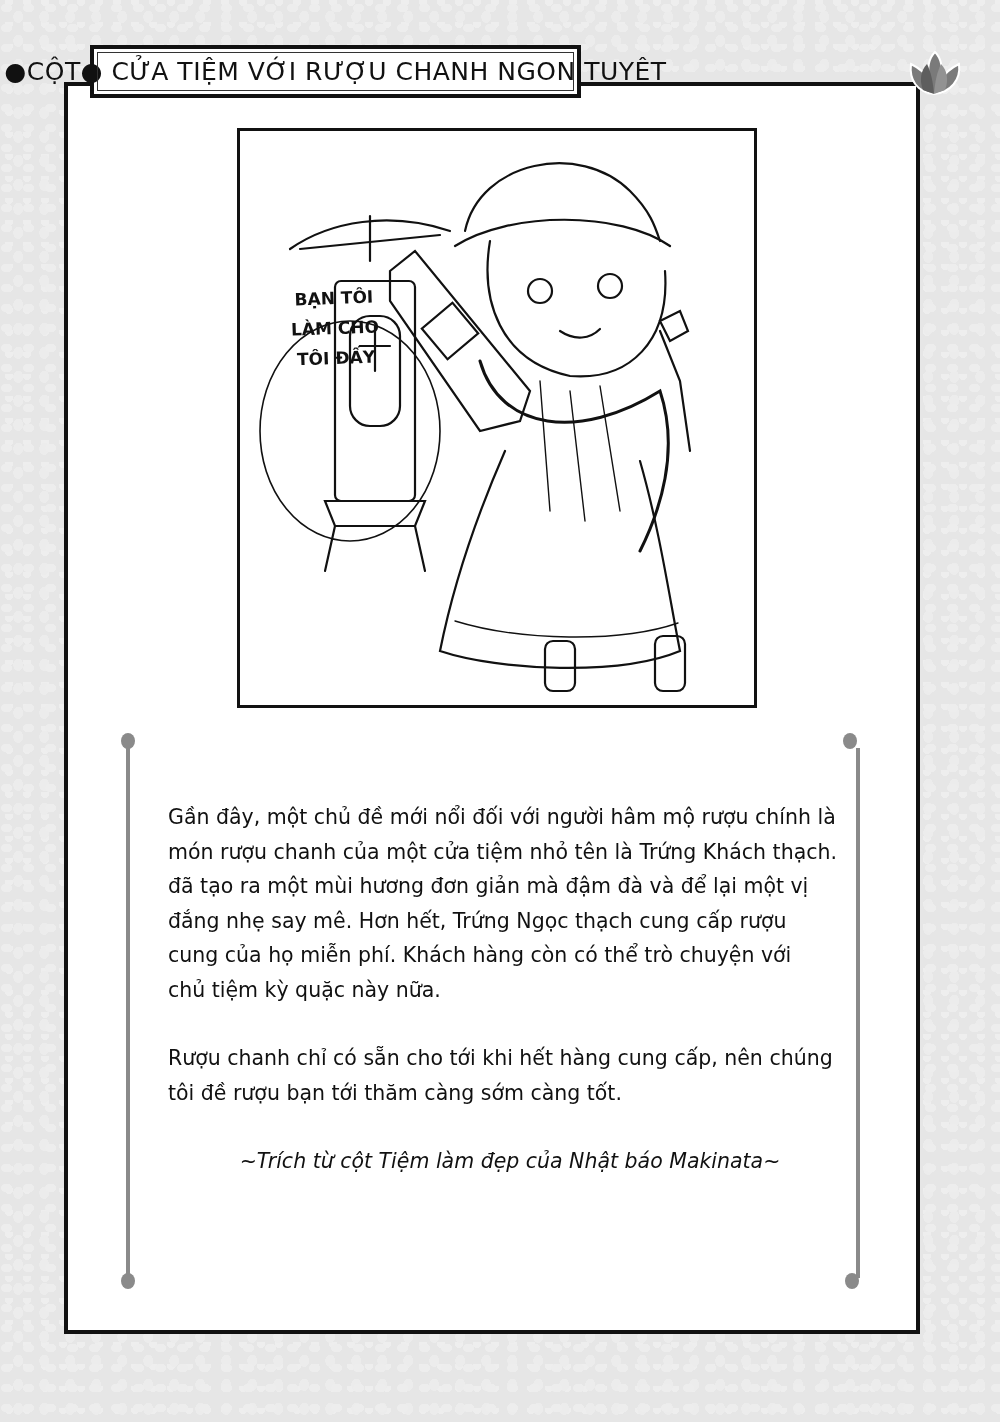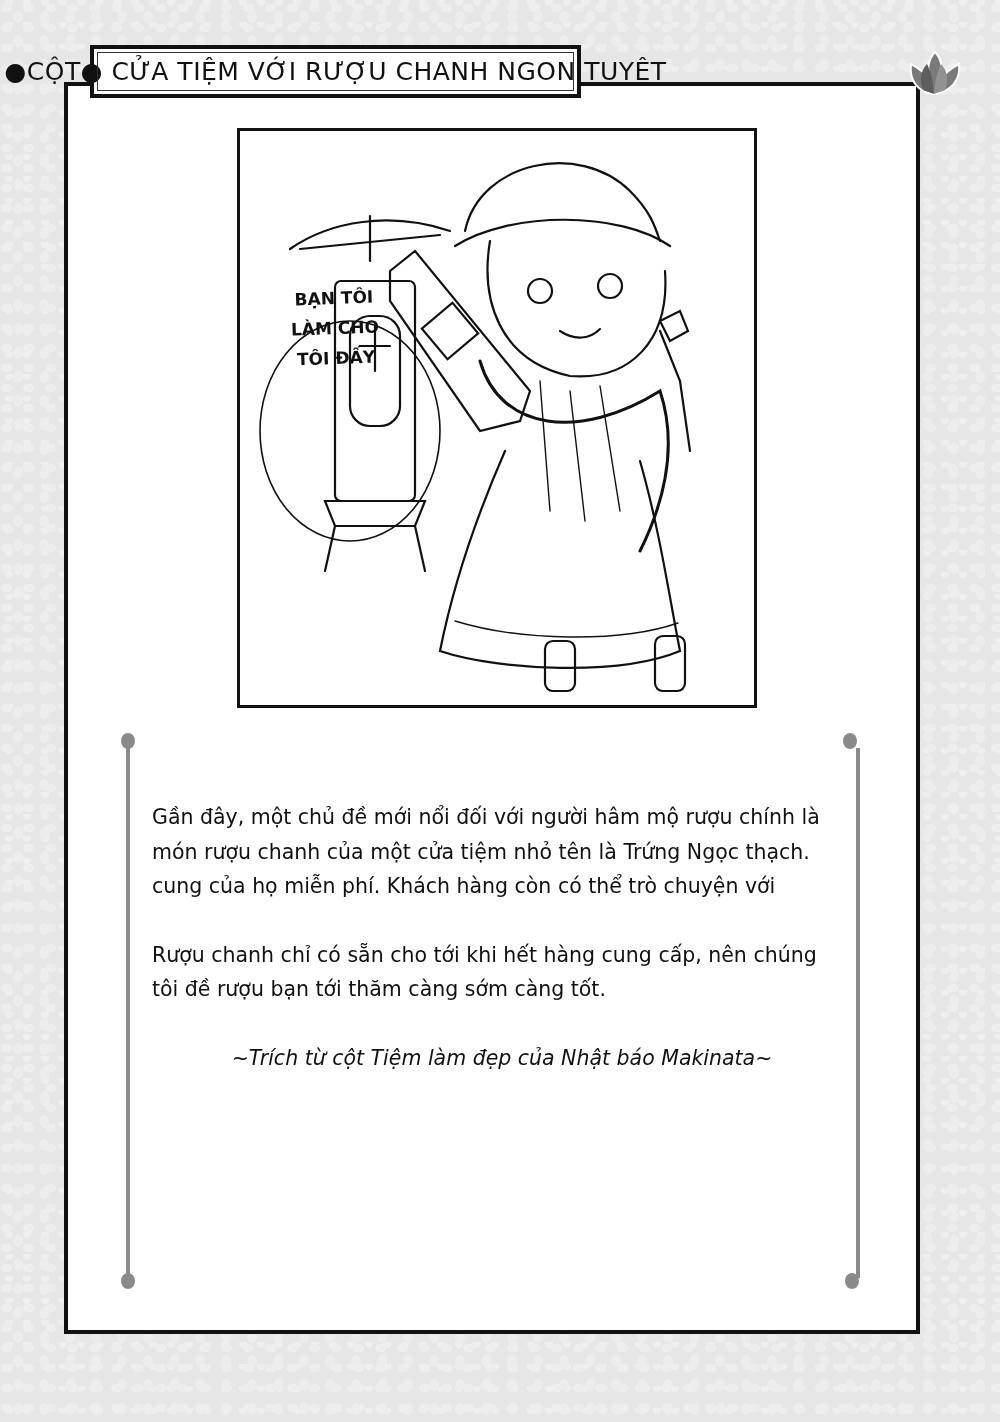--- a/index.html
+++ b/index.html
@@ -45,21 +45,21 @@
       position: absolute; width: 4px; background: #8a8a8a;
     }
     .pin {
       position: absolute; width: 14px; height: 16px; background: #8a8a8a; border-radius: 50%;
     }
     .article {
       position: absolute; left: 152px; top: 800px; width: 700px;
       font-family: "DejaVu Sans", sans-serif; font-size: 20.5px; line-height: 34.5px;
       color: #111;
     }
-    .article p { margin: 0 0 34px 0; }
+    .article p { margin: 0 0 34px 16px; }
     .article .line { display: block; white-space: nowrap; }
     .article .source { font-style: italic; text-align: center; }
   </style>
 </head>
 <body>
 
 <div class="frame"></div>
 
 <div class="title-box">
   <div class="title-inner"></div>
@@ -121,22 +121,25 @@
 <div class="rail" style="left:126px; top:748px; height:530px;"></div>
 <div class="pin" style="left:121px; top:733px;"></div>
 <div class="pin" style="left:121px; top:1273px;"></div>
 <div class="rail" style="left:856px; top:748px; height:530px;"></div>
 <div class="pin" style="left:843px; top:733px;"></div>
 <div class="pin" style="left:845px; top:1273px;"></div>
 
 <div class="article">
   <p>
     <span class="line">Gần đây, một chủ đề mới nổi đối với người hâm mộ rượu chính là</span>
-    <span class="line">món rượu chanh của một cửa tiệm nhỏ tên là Trứng Ngọc thạch.</span>
+    <span class="line">món rượu chanh của một cửa tiệm nhỏ tên là Trứng Khách thạch.</span>
+    <span class="line">đã tạo ra một mùi hương đơn giản mà đậm đà và để lại một vị</span>
+    <span class="line">đắng nhẹ say mê. Hơn hết, Trứng Ngọc thạch cung cấp rượu</span>
     <span class="line">cung của họ miễn phí. Khách hàng còn có thể trò chuyện với</span>
+    <span class="line">chủ tiệm kỳ quặc này nữa.</span>
   </p>
   <p>
     <span class="line">Rượu chanh chỉ có sẵn cho tới khi hết hàng cung cấp, nên chúng</span>
     <span class="line">tôi đề rượu bạn tới thăm càng sớm càng tốt.</span>
   </p>
   <p class="source">
     <span class="line">~Trích từ cột Tiệm làm đẹp của Nhật báo Makinata~</span>
   </p>
 </div>
 

